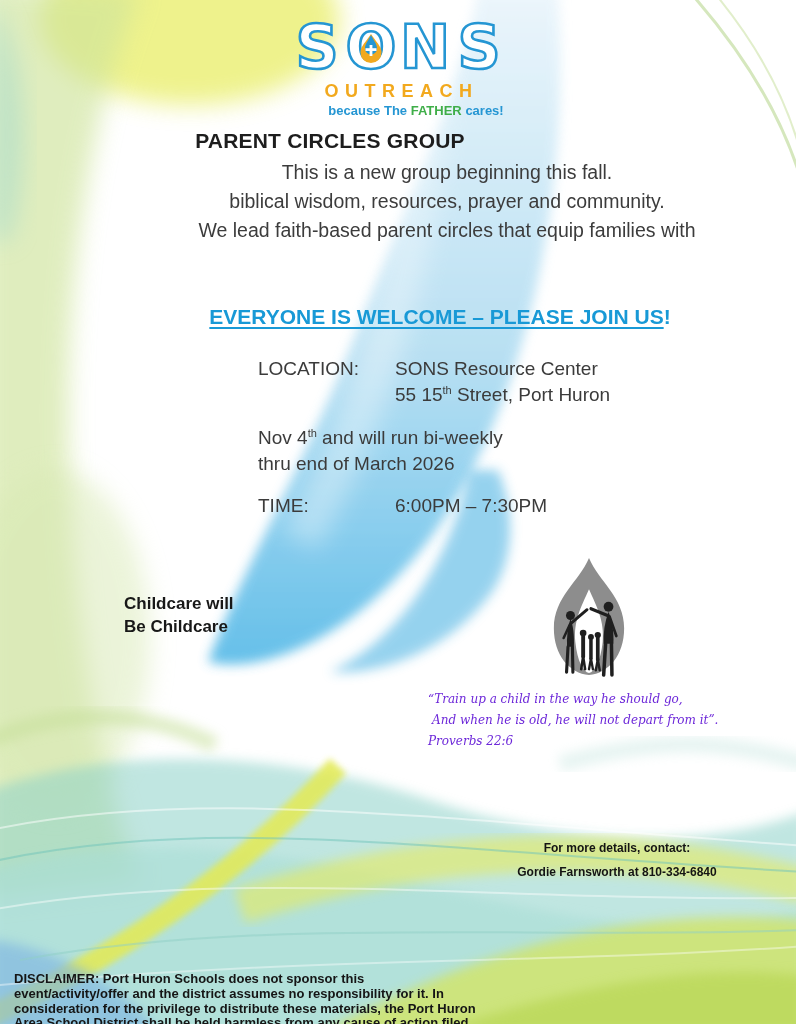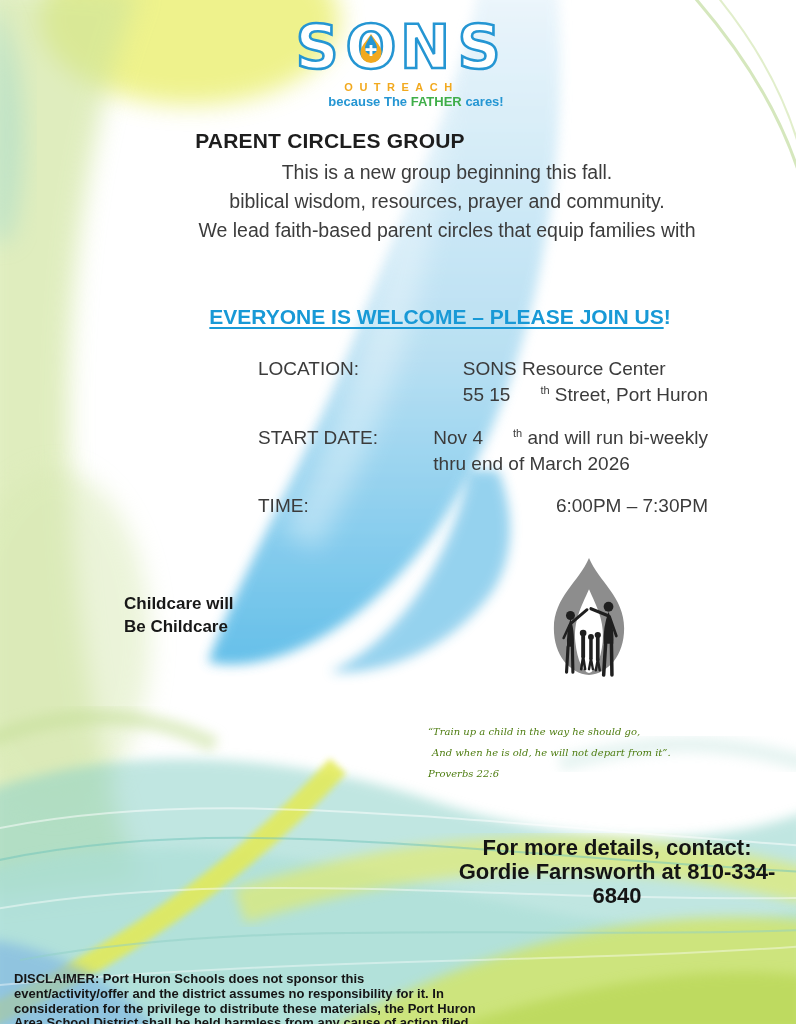--- a/index.html
+++ b/index.html
@@ -11,62 +11,62 @@
   .layer{position:absolute;z-index:2;}
 
   
   .logo{top:16px;left:0;width:796px;text-align:center;}
   .sons-word{display:block;margin:0 auto;}
   .sons-letter{
     font-family:"DejaVu Sans",sans-serif;font-weight:bold;font-size:60px;
     fill:#ffffff;stroke:#2596d3;stroke-width:2.6px;text-anchor:middle;
   }
   .outreach{
-    margin-top:1px;font-size:11px;font-weight:bold;letter-spacing:6.5px;
+    margin-top:1px;font-size:18px;font-weight:bold;letter-spacing:6.5px;
     color:#F2A91E;padding-left:7px;
   }
   .tagline{margin-top:1px;font-size:13px;font-weight:bold;padding-left:36px;}
   .tag-blue{color:#2596d3;}
   .tag-green{color:#3fae49;}
 
   
   .heading{top:129px;left:0;width:660px;text-align:center;
     font-size:21px;font-weight:bold;color:#1d1d1d;letter-spacing:0.2px;}
   .intro{top:158px;left:82px;width:730px;text-align:center;
     font-size:19.5px;line-height:29px;color:#3c3c3c;}
 
   
   .welcome{top:305px;left:80px;width:720px;text-align:center;
     font-size:21px;font-weight:bold;color:#1899d6;}
   .welcome .u{text-decoration:underline;text-decoration-thickness:2px;text-underline-offset:3px;}
 
   
   .details{top:356px;left:258px;width:450px;font-size:19px;color:#3b3b3b;}
-  .drow{display:flex;line-height:26px;justify-content:space-between;}
+  .drow{display:flex;line-height:26px;}
   .drow1{margin-bottom:17px;}
   .drow2{margin-bottom:16px;}
   .dlabel{width:137px;flex:0 0 137px;}
-  sup{font-size:0.58em;vertical-align:super;line-height:0;margin-left:30px;}
+  sup{font-size:0.58em;vertical-align:super;line-height:0;}
 
   
   .childcare{top:592px;left:124px;font-size:17px;font-weight:bold;
     color:#181818;line-height:23px;}
 
   
   .flame-art{top:556px;left:540px;}
 
   
-  .quote{top:721px;left:428px;width:360px;
+  .quote{top:689px;left:428px;width:360px;
     font-family:"DejaVu Serif",serif;font-style:italic;
-    font-size:10px;line-height:21px;color:#4d7c0f;}
+    font-size:12px;line-height:21px;color:#6d28d9;}
   .quote .q2{padding-left:4px;}
 
   
   .contact{top:836px;left:437px;width:360px;text-align:center;
-    font-size:22px;font-weight:bold;color:#141414;line-height:24px;}
+    font-size:12px;font-weight:bold;color:#141414;line-height:24px;}
 
   
   .disclaimer{top:972px;left:14px;width:464px;
     font-size:13px;font-weight:bold;color:#151515;line-height:14.8px;}
 </style>
 </head>
 <body>
 
 <svg class="bg" width="796" height="1024" viewBox="0 0 796 1024">
   <defs>
@@ -148,21 +148,20 @@
 
 <div class="layer details">
   <div class="drow drow1">
     <div class="dlabel">LOCATION:</div>
     <div class="dvalue">
       <div>SONS Resource Center</div>
       <div><span>55 15</span><sup>th</sup><span> Street, Port Huron</span></div>
     </div>
   </div>
   <div class="drow drow2">
-    <div class="dlabel">START DATE:</div>
     <div class="dvalue">
       <div><span>Nov 4</span><sup>th</sup><span> and will run bi-weekly</span></div>
       <div>thru end of March 2026</div>
     </div>
   </div>
   <div class="drow">
     <div class="dlabel">TIME:</div>
     <div class="dvalue">6:00PM – 7:30PM</div>
   </div>
 </div>

